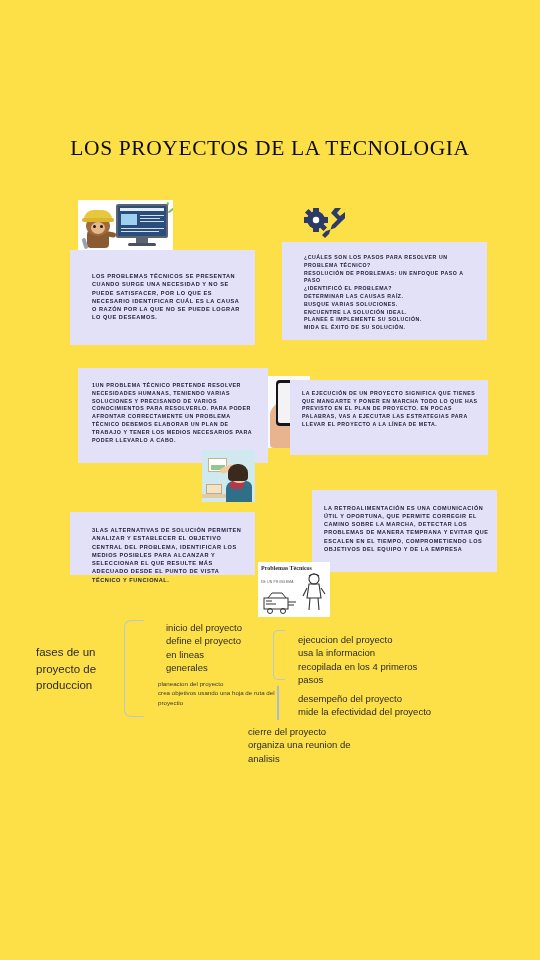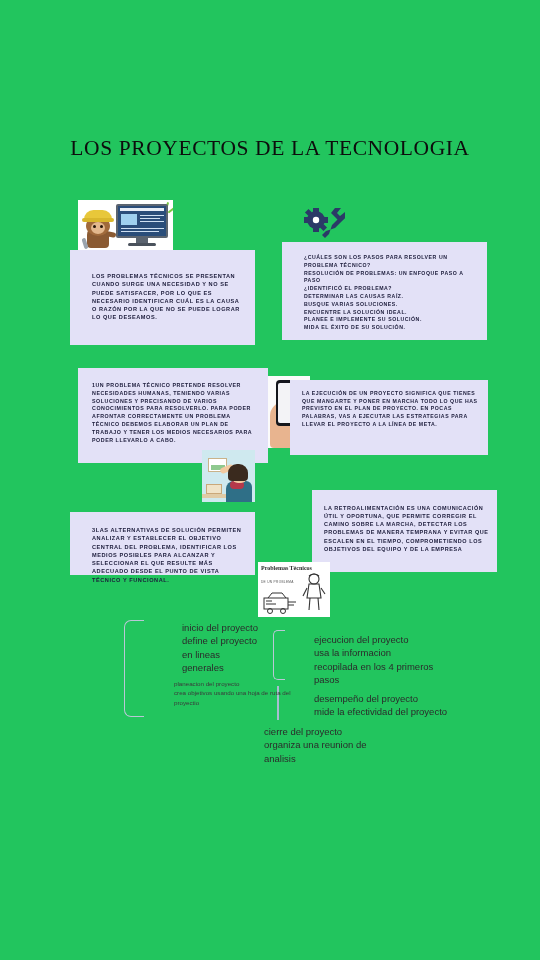--- a/index.html
+++ b/index.html
@@ -3,21 +3,21 @@
 <meta charset="utf-8">
 <style>
   html,body{margin:0;padding:0;}
   body{
     width:540px;height:960px;
     background:#ffffff;
     font-family:"Liberation Sans", sans-serif;
     overflow:hidden;
     position:relative;
   }
-  .canvas{position:relative;width:540px;height:960px;background:#22c55e;}
+  .canvas{position:relative;width:540px;height:960px;background:#fde047;}
 
   
   .title{
     position:absolute;left:0;top:136px;width:540px;
     text-align:center;
     font-family:"Liberation Serif", serif;
     font-size:21.5px;letter-spacing:.6px;color:#0d0d0d;
     white-space:nowrap;
   }
 
@@ -100,21 +100,21 @@
   }
   .bracket{
     position:absolute;border:1.2px solid #b9c7d6;border-right:none;
     box-sizing:border-box;
   }
   #bracket-left{left:124px;top:620px;width:20px;height:97px;border-radius:7px 0 0 7px;}
   #bracket-right{left:273px;top:630px;width:12px;height:50px;border-radius:5px 0 0 5px;}
   .vbar{position:absolute;width:2px;background:#a9bdd1;}
   #vbar-desempeno{left:277px;top:686px;height:34px;}
 
-  .flow-item{position:absolute;color:#2b2b2b;white-space:pre-line;margin-left:16px;}
+  .flow-item{position:absolute;color:#2b2b2b;white-space:pre-line;}
   #flow-inicio{left:166px;top:621px;font-size:9.5px;line-height:1.42;}
   #flow-planeacion{left:158px;top:679px;font-size:6.2px;line-height:1.5;color:#3a3a3a;}
   #flow-ejecucion{left:298px;top:633px;font-size:9.5px;line-height:1.42;}
   #flow-desempeno{left:298px;top:692px;font-size:9.5px;line-height:1.42;}
   #flow-cierre{left:248px;top:725px;font-size:9.5px;line-height:1.42;}
 </style>
 </head>
 <body>
 
 <div class="canvas">
@@ -238,20 +238,21 @@
         <circle cx="8" cy="21" r="2.5"></circle>
           <circle cx="21" cy="21" r="2.5"></circle>
         <path d="M26 12 h8"></path>
           <path d="M26 15 h6"></path>
         <path d="M4 11 h6"></path>
           <path d="M4 14 h10"></path>
       </g>
     </svg>
   </div>
 
+  <div class="flow-label">fases de un proyecto de produccion</div>
 
   <div class="bracket" id="bracket-left"></div>
   <div class="bracket" id="bracket-right"></div>
   <div class="vbar" id="vbar-desempeno"></div>
 
   <div class="flow-item" id="flow-inicio">inicio del proyecto
  define el proyecto
 en lineas
 generales</div>
   <div class="flow-item" id="flow-planeacion">planeacion del proyecto

